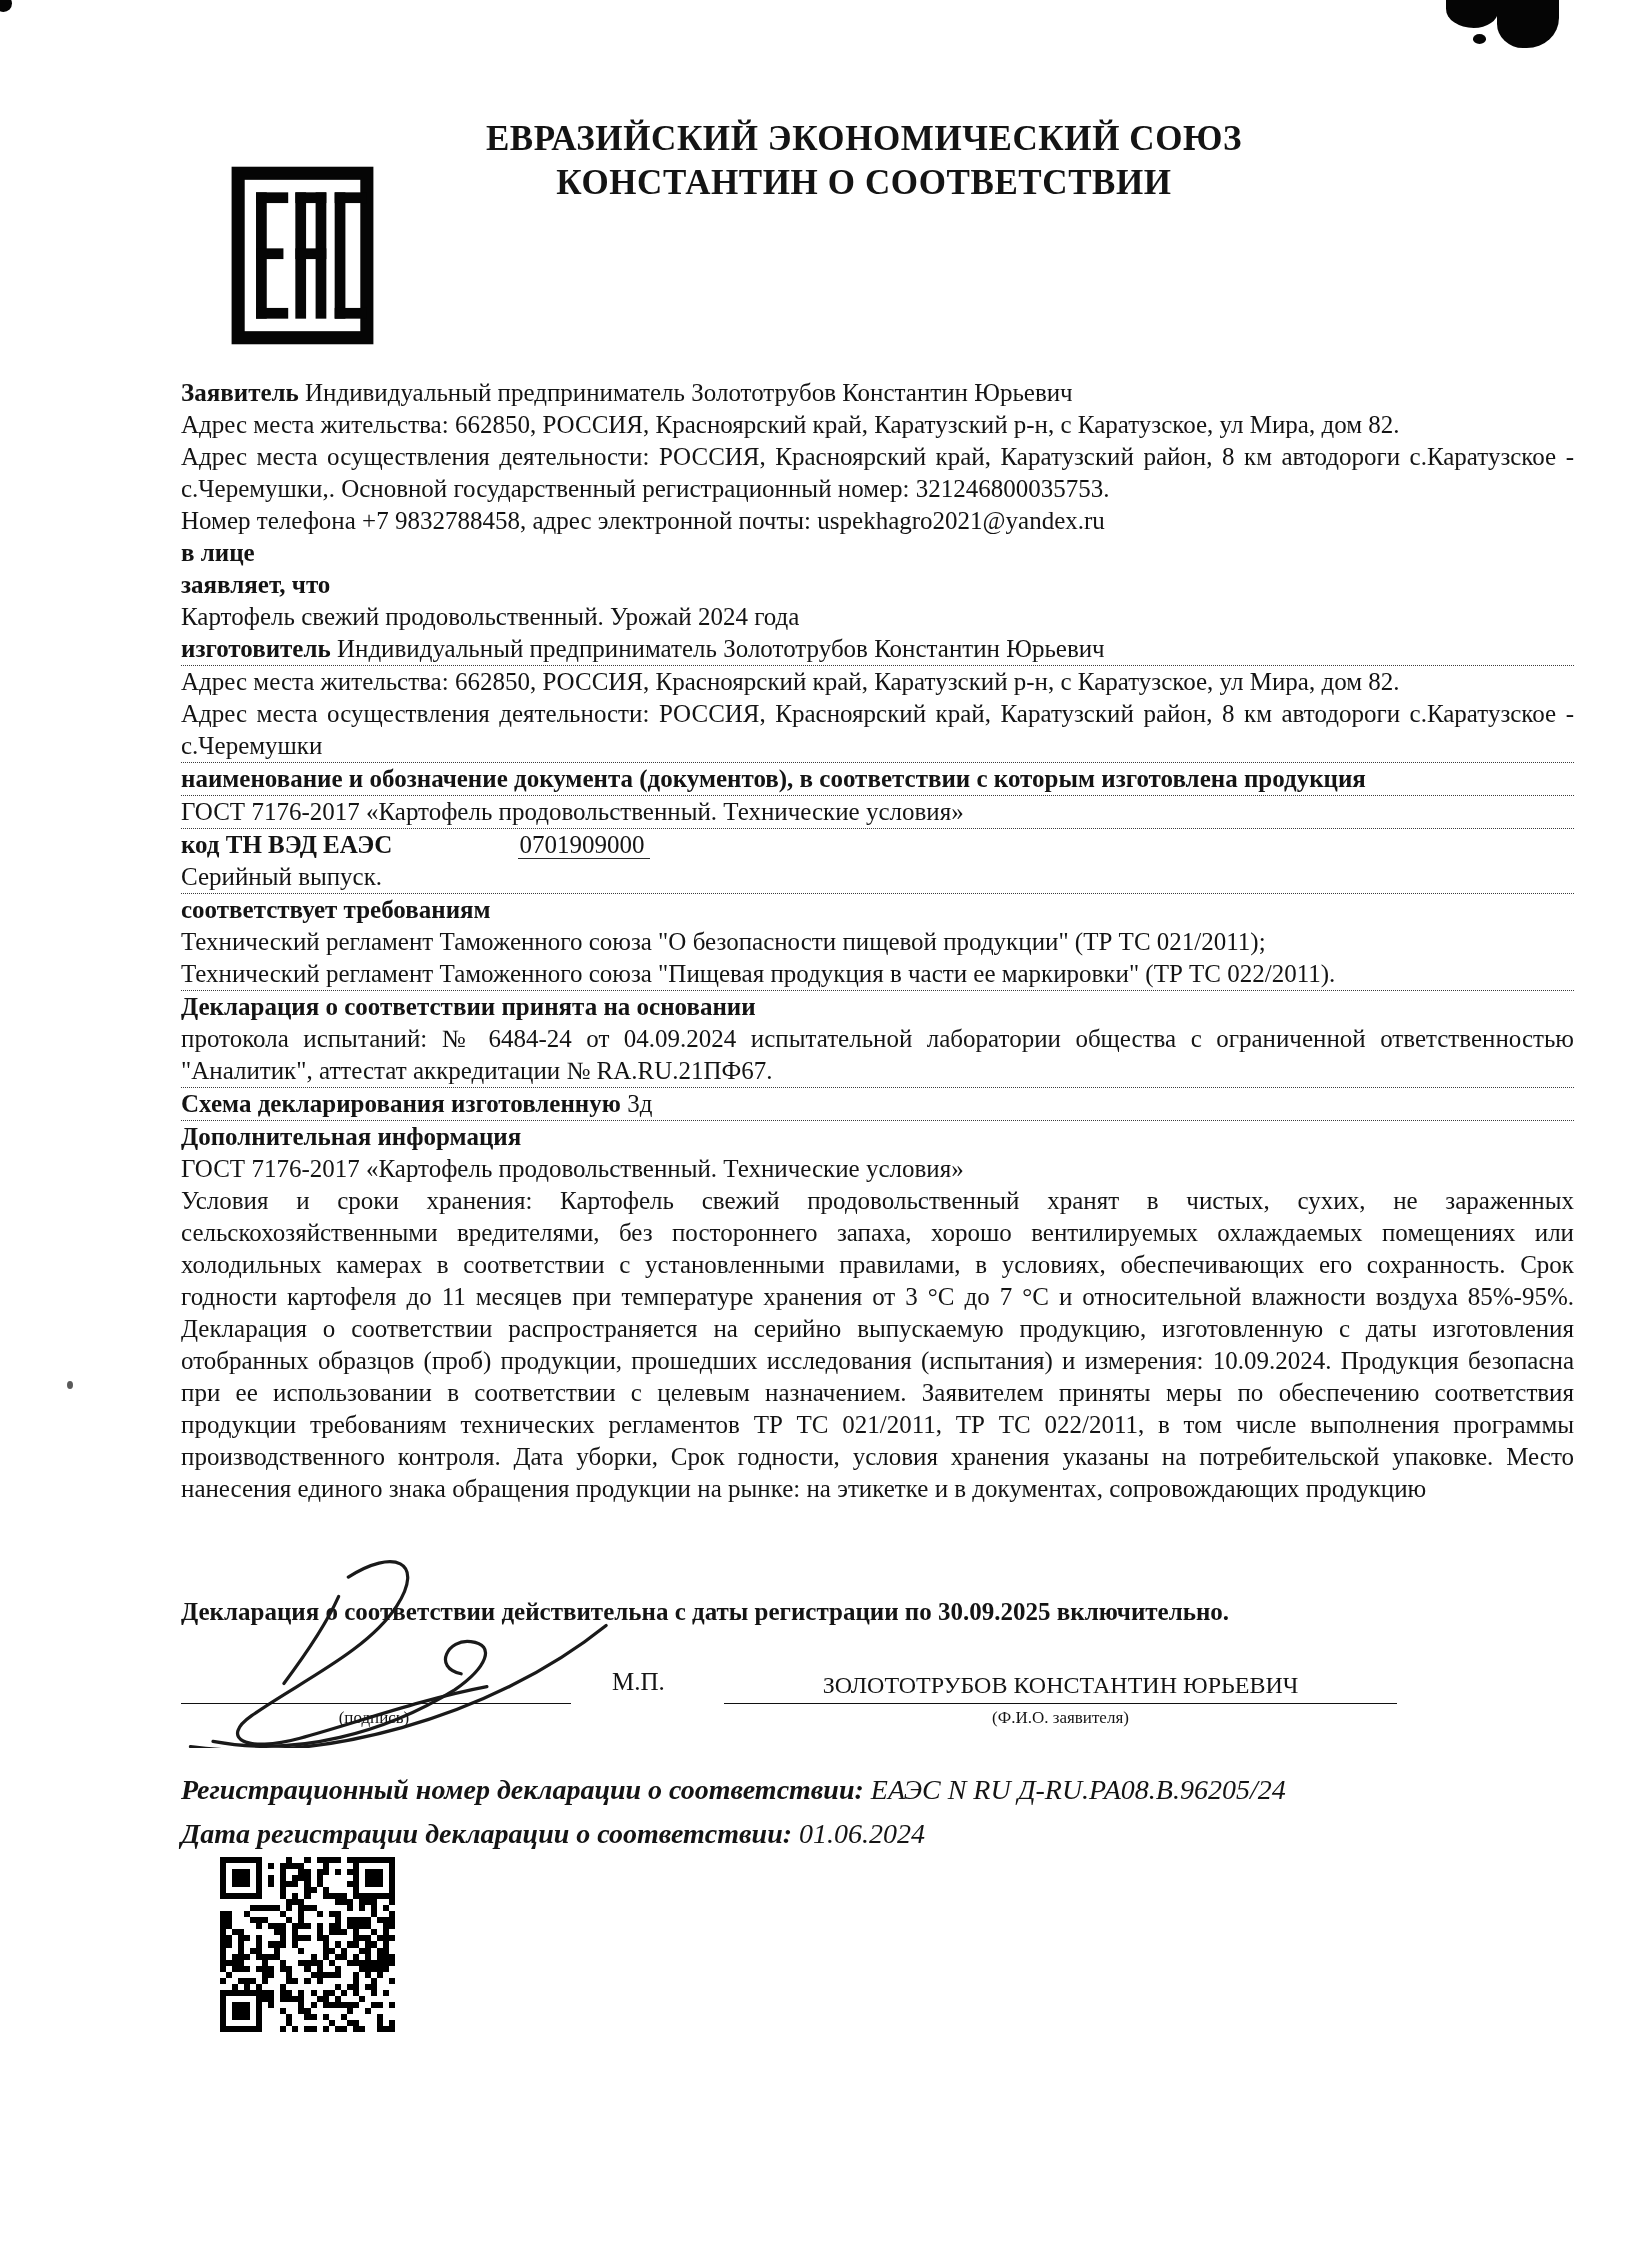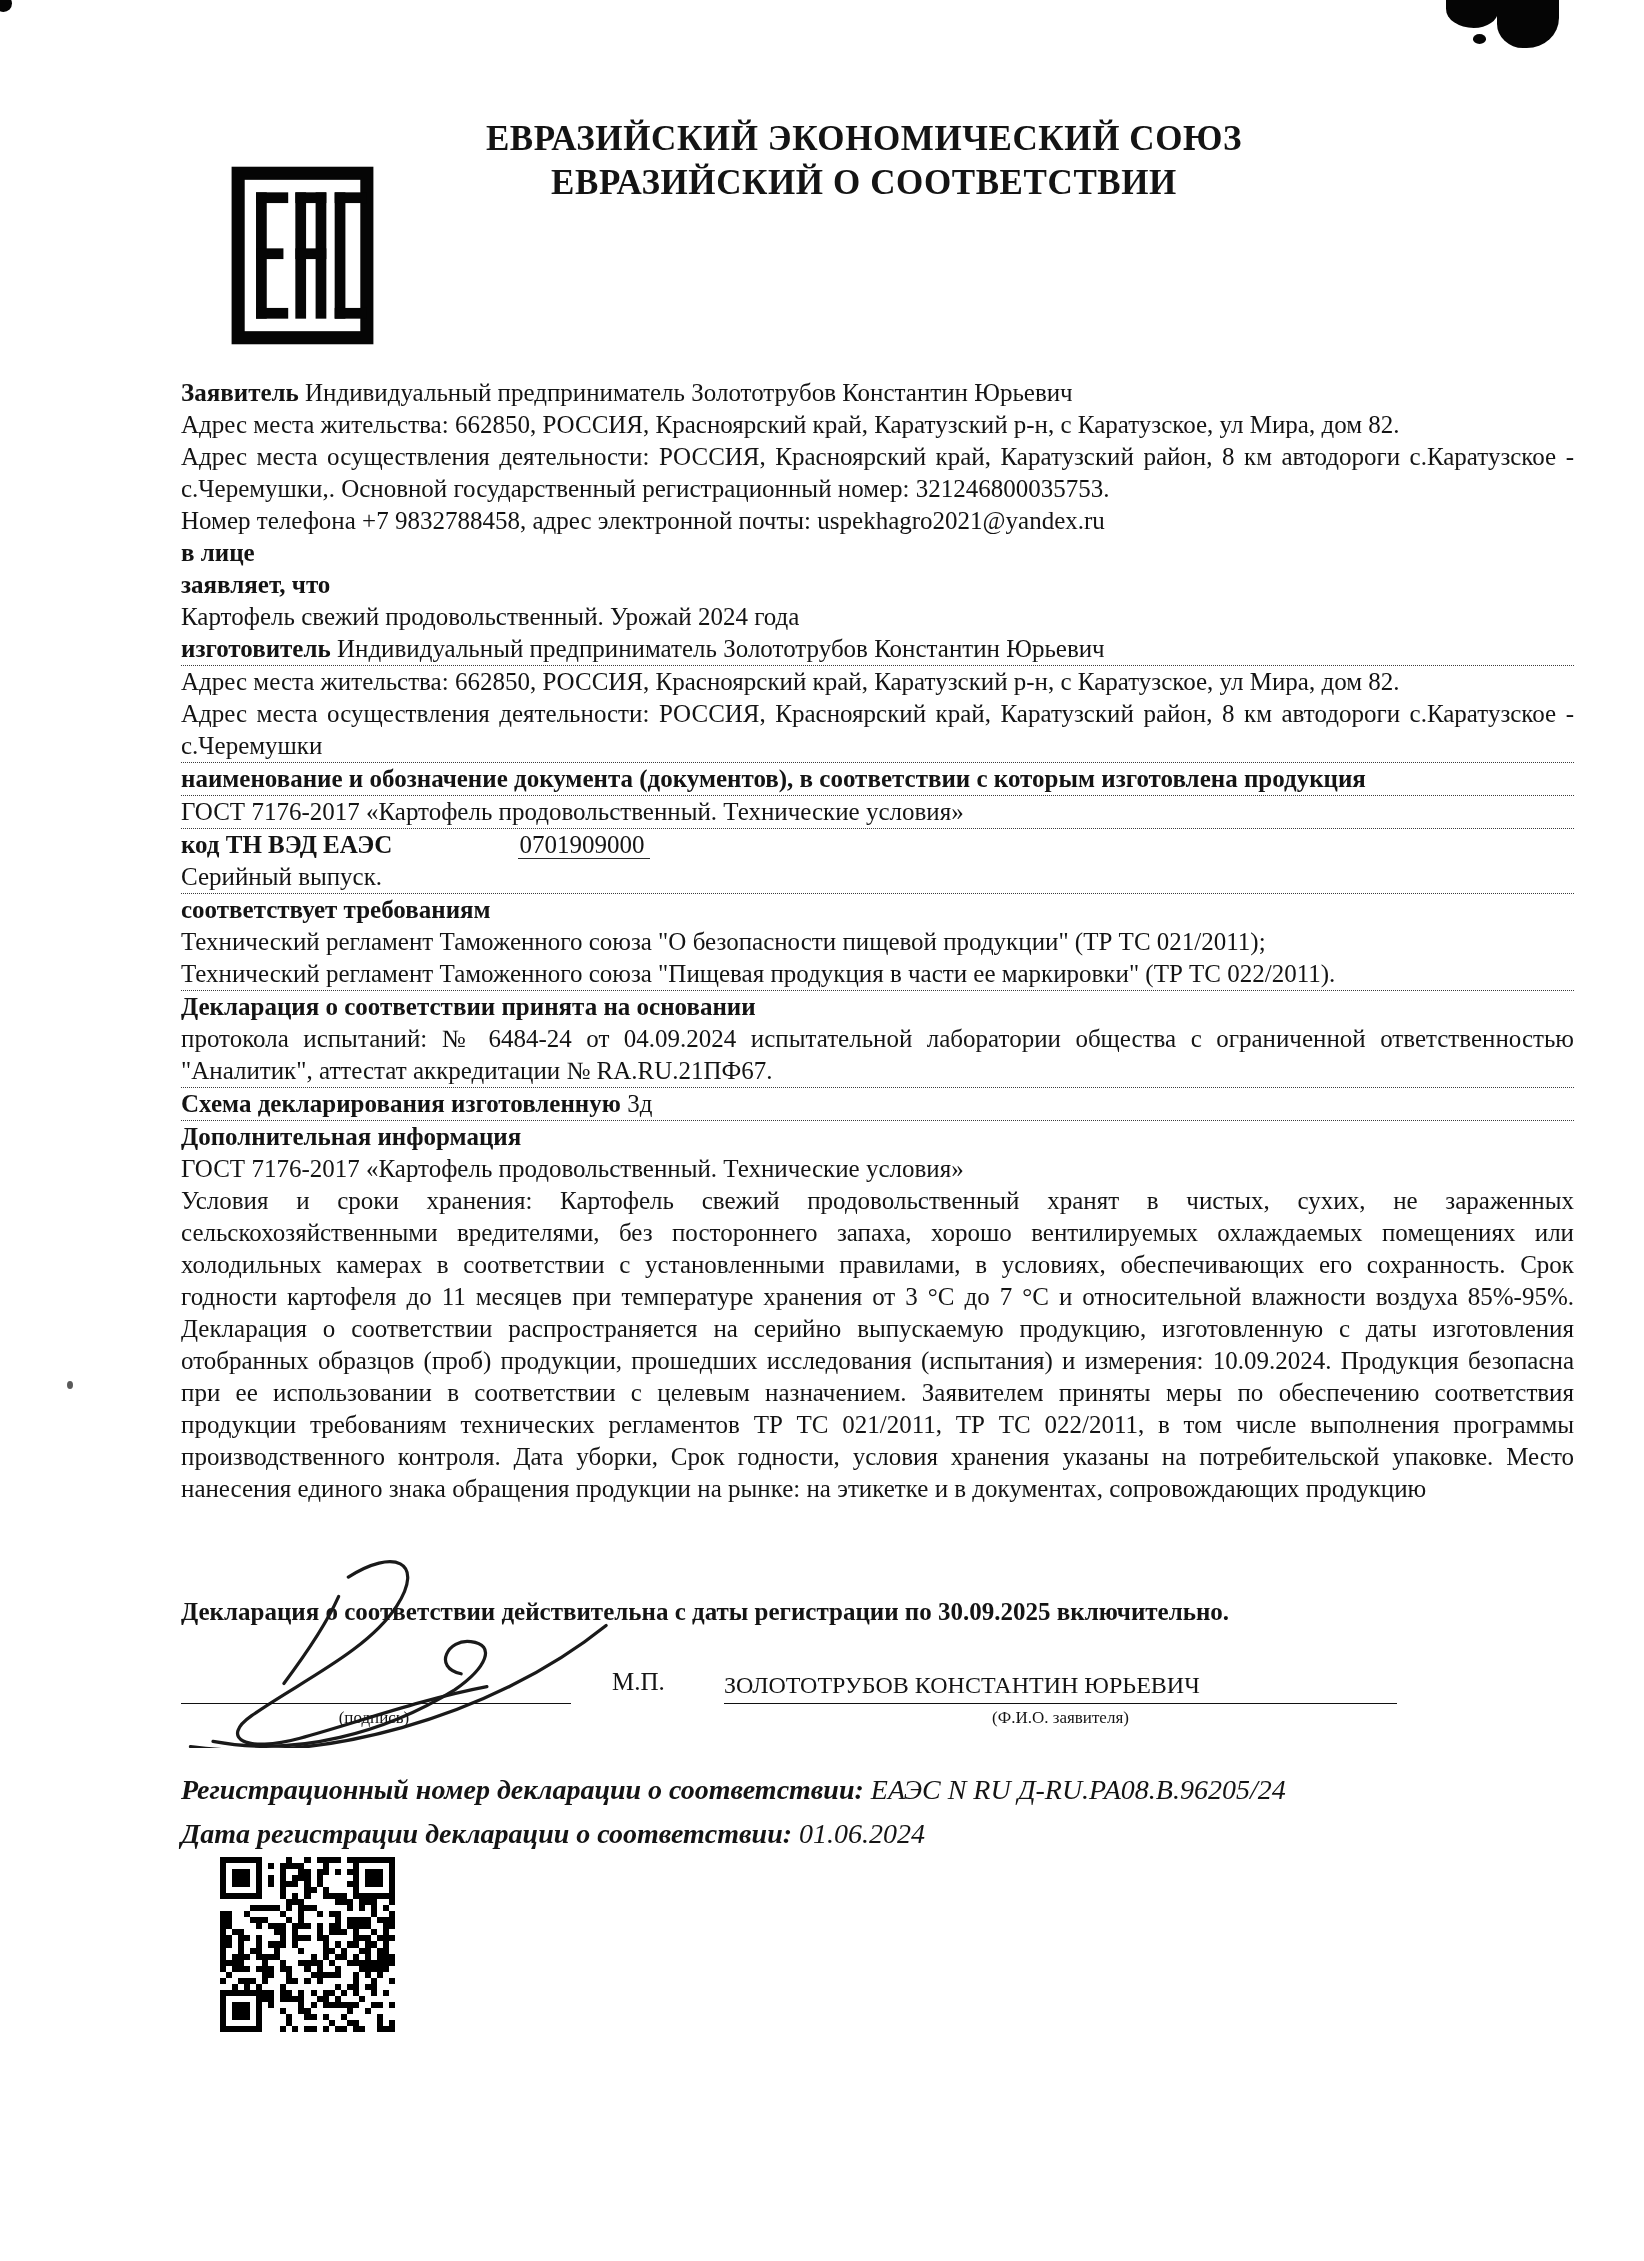--- a/index.html
+++ b/index.html
@@ -49,21 +49,21 @@
   }
 
   
   .sig-block { position:absolute; left:181px; top:1651px; width:1393px; height:116px; }
   .sig-line { position:absolute; top:52px; border-top:1.9px solid #111; }
   .sig-line-left { left:0; width:390px; }
   .sig-line-right { left:543px; width:673px; }
   .sig-caption { position:absolute; top:57px; font-size:17px; text-align:center; }
   .sig-caption-left { left:77px; width:232px; }
   .sig-caption-right { left:543px; width:673px; }
-  .fio { position:absolute; left:543px; top:20.6px; width:673px; font-size:24px; }
+  .fio { position:absolute; left:543px; top:20.6px; width:673px; text-align:center; font-size:24px; }
   .mp { position:absolute; left:431px; top:17px; font-size:25px; }
   .sig-svg { position:absolute; left:-26.4px; top:-103px; width:464px; height:200px; }
 
   
   .registration { position:absolute; left:181px; top:1768px; width:1419px; font-size:28px; line-height:44px;font-style:italic; }
   .registration b { font-weight:bold; }
   .reg-value { font-weight:normal; }
 
   
   .qr {
@@ -102,21 +102,21 @@
 
         <rect x="87" y="22" width="9" height="106"></rect>
         <rect x="87" y="22" width="27" height="9"></rect>
         <rect x="87" y="119" width="27" height="9"></rect>
       </g>
     </svg>
   </div>
 
   <div class="title">
     <div>ЕВРАЗИЙСКИЙ ЭКОНОМИЧЕСКИЙ СОЮЗ</div>
-    <div>ЕВРАЗИЙСКИЙ О СООТВЕТСТВИИ</div>
+    <div>КОНСТАНТИН О СООТВЕТСТВИИ</div>
   </div>
 
   <div class="body">
     <p class="line just"><b>Заявитель</b>
       <span>Индивидуальный предприниматель Золототрубов Константин Юрьевич</span></p>
     <p class="line just">Адрес места жительства: 662850, РОССИЯ, Красноярский край, Каратузский р-н, с Каратузское, ул Мира, дом 82.</p>
     <p class="line just">Адрес места осуществления деятельности: РОССИЯ, Красноярский край, Каратузский район, 8 км автодороги с.Каратузское - с.Черемушки,. Основной государственный регистрационный номер: 321246800035753.</p>
     <p class="line">Номер телефона +7 9832788458, адрес электронной почты: uspekhagro2021@yandex.ru</p>
     <p class="line bold">в лице</p>
     <p class="line bold">заявляет, что</p>

